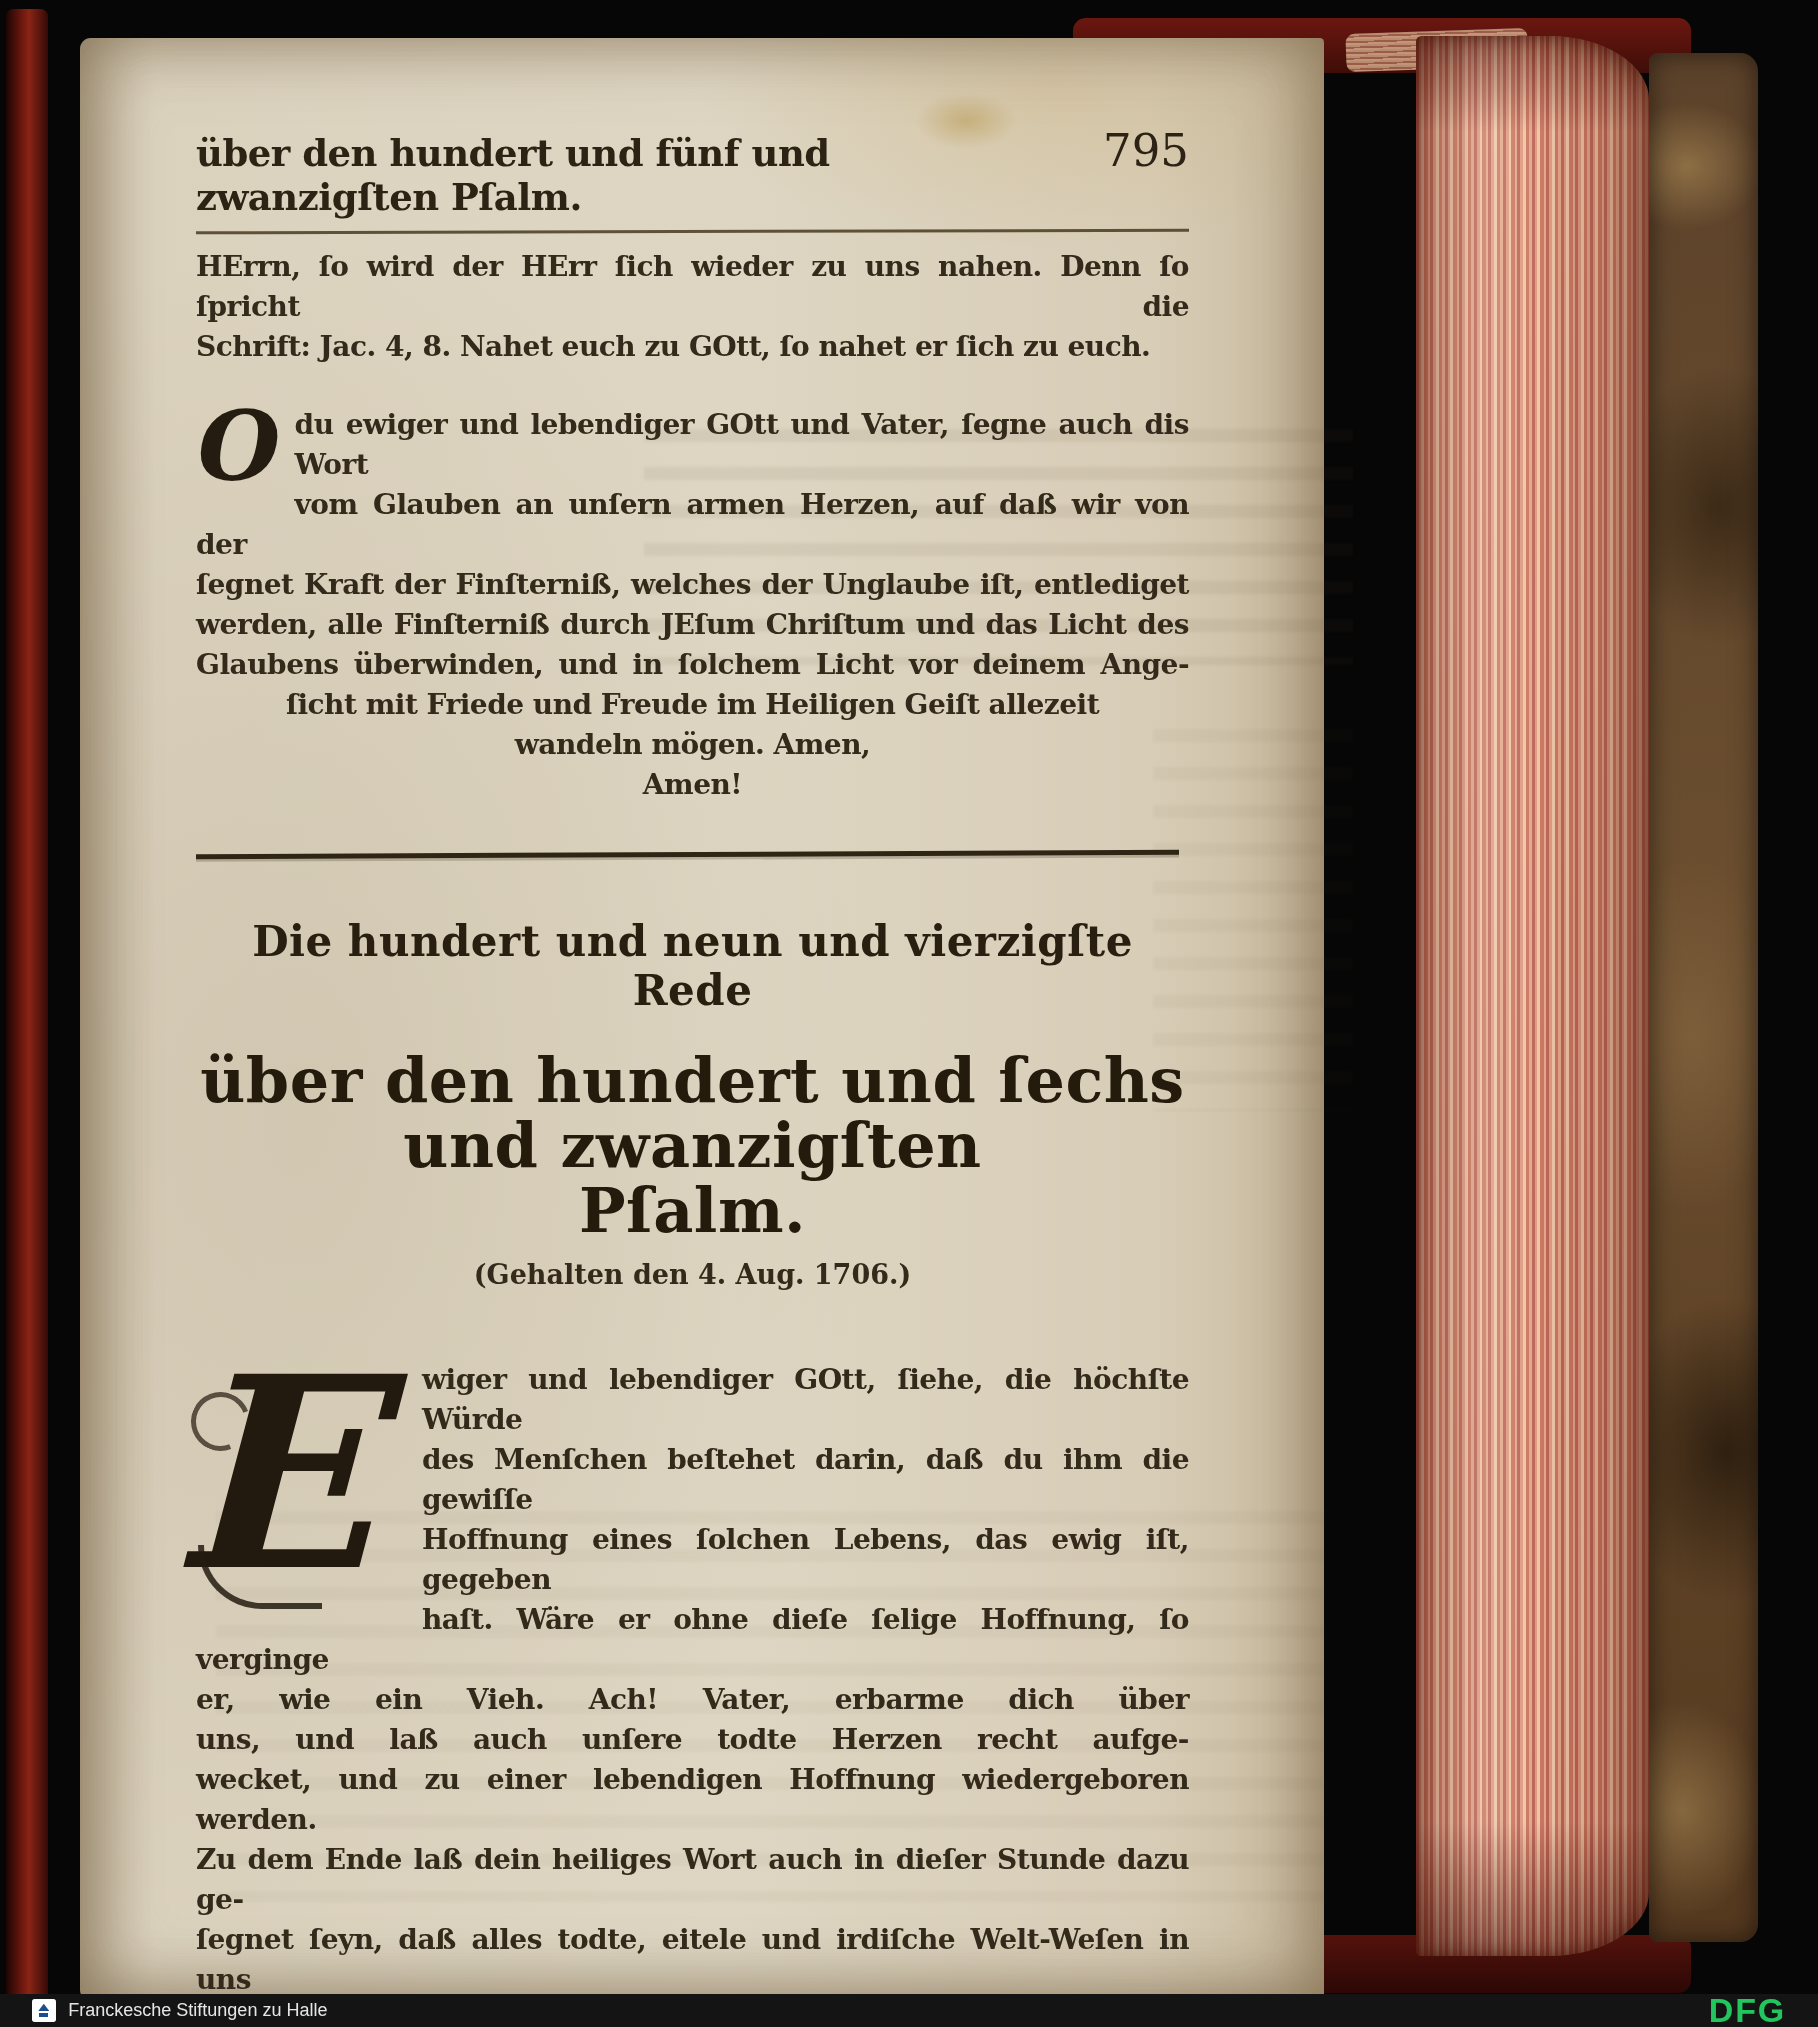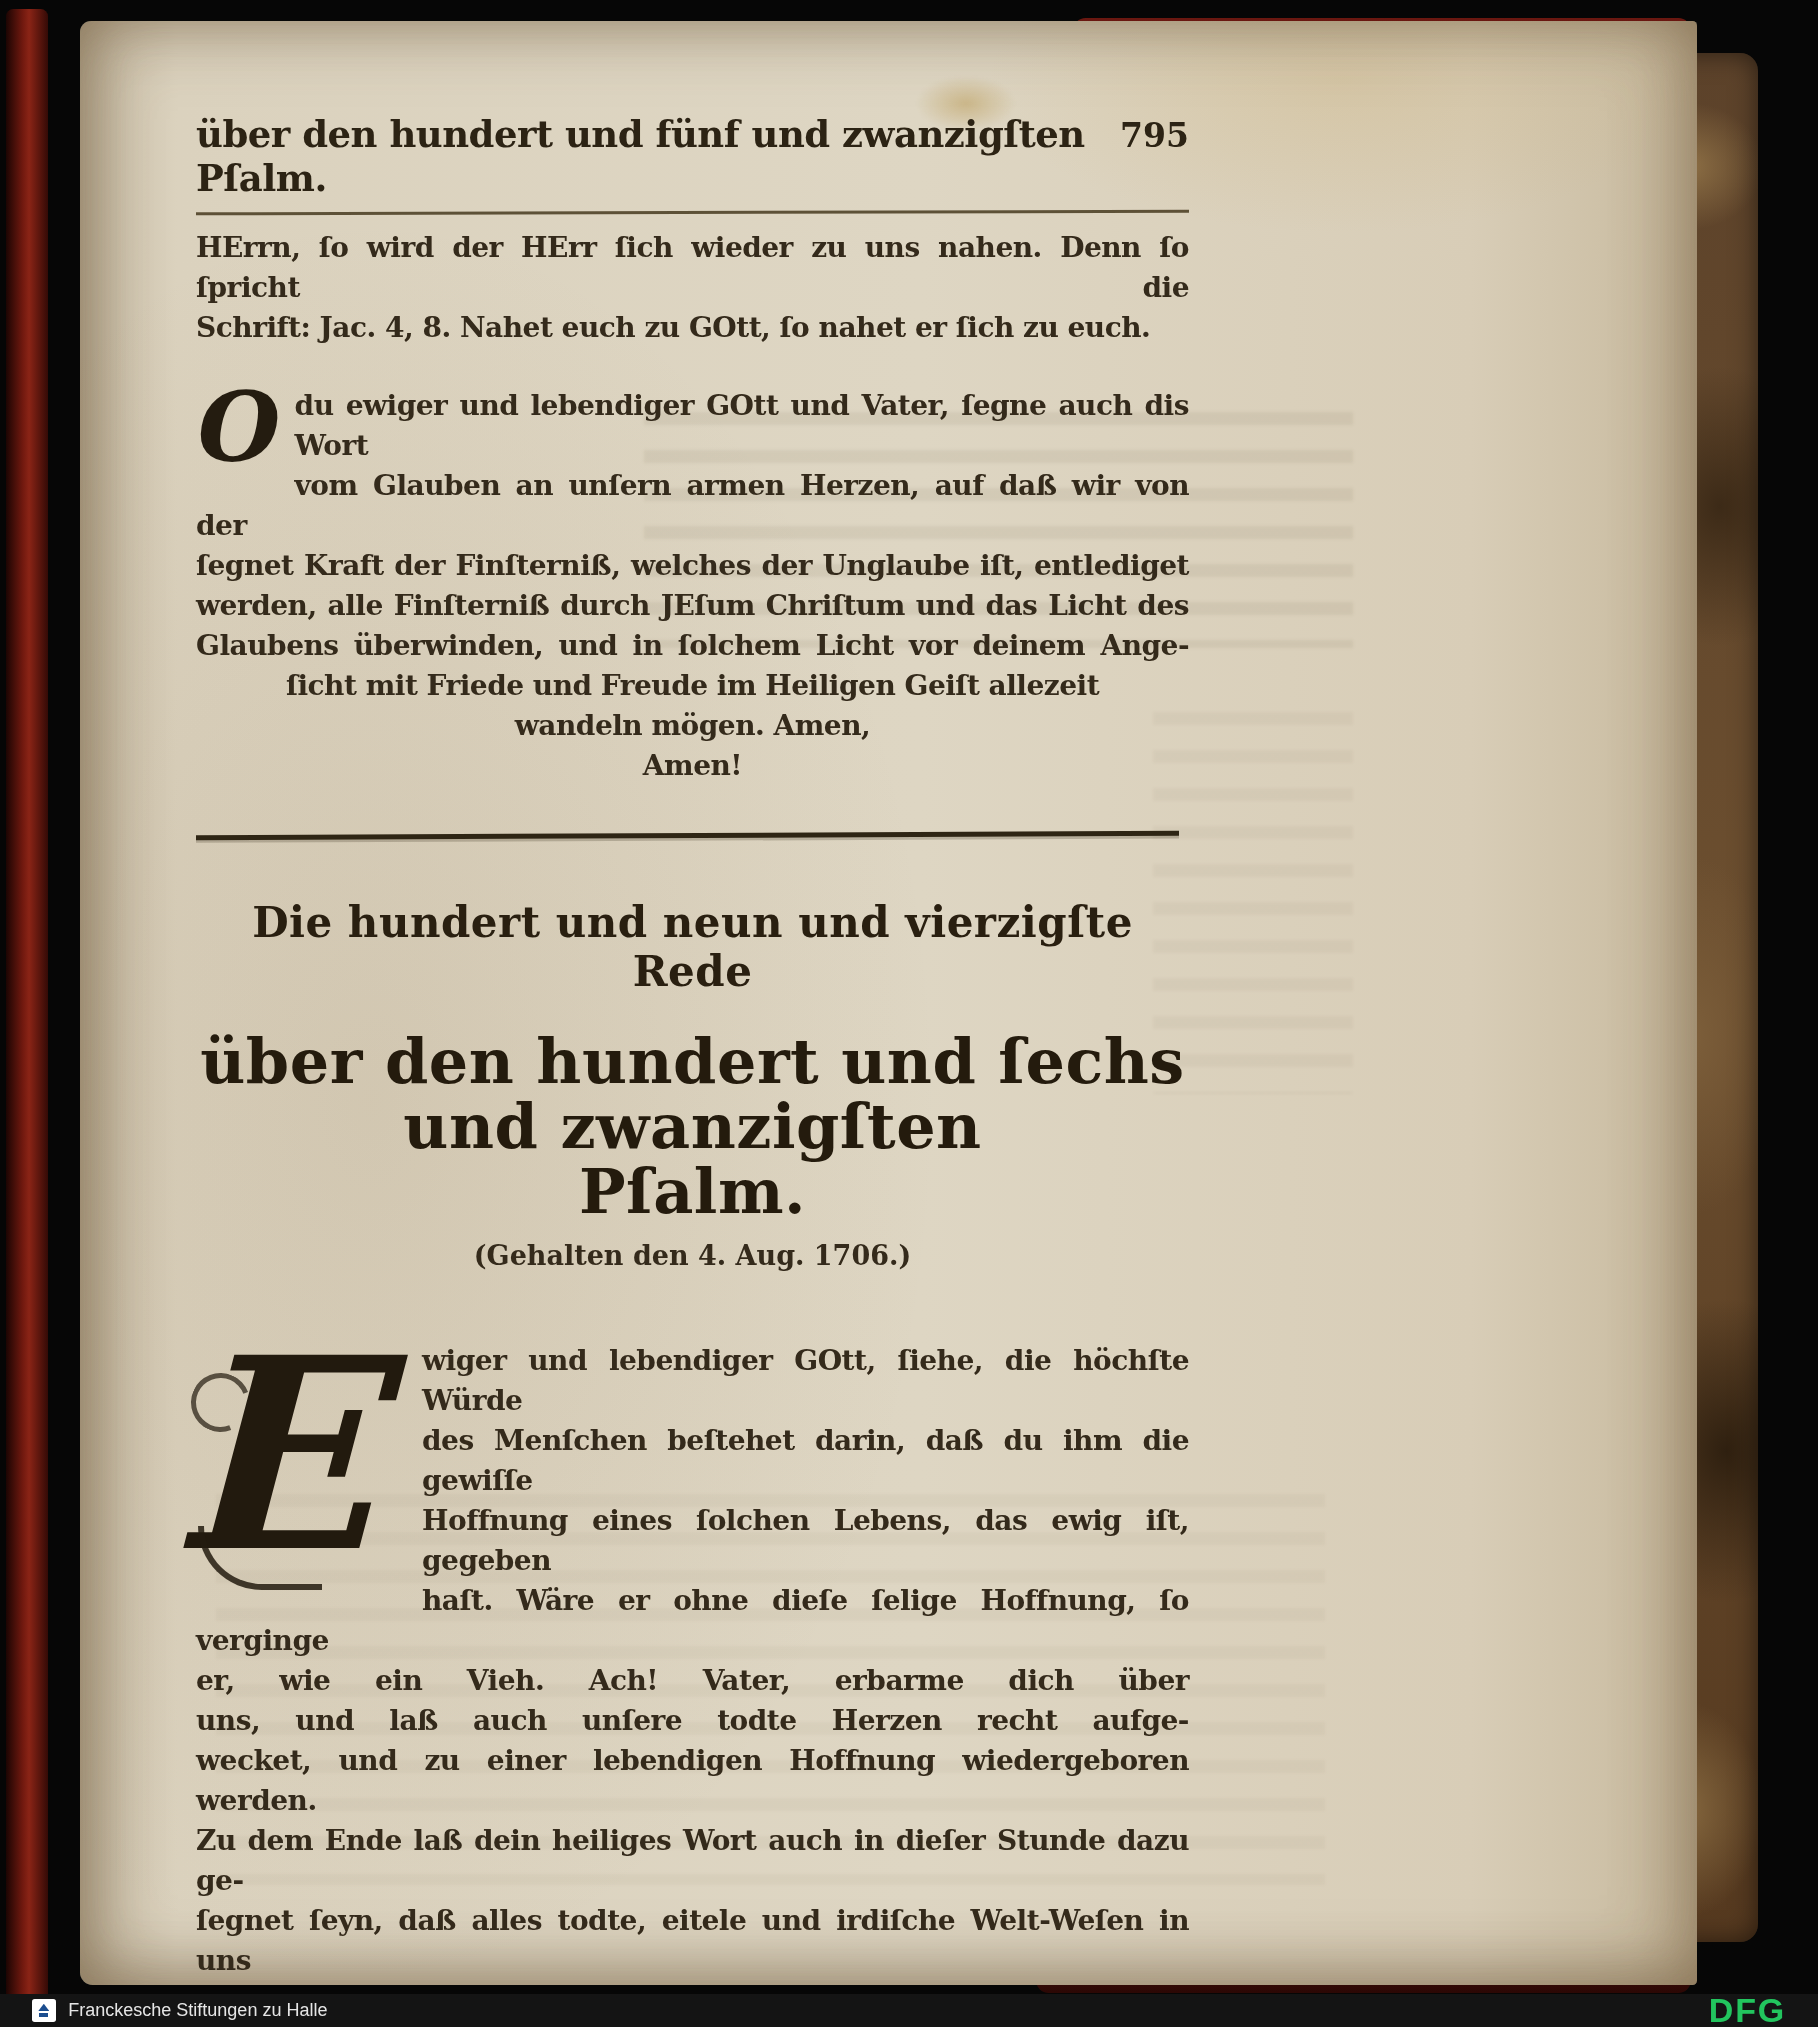--- a/index.html
+++ b/index.html
@@ -44,21 +44,21 @@
     box-shadow:inset -9px 0 23.6px rgba(70,20,8,.5), inset 7.3px 0 12.7px rgba(70,20,8,.35);
   }
   .top-edge{
     position:absolute;left:1346px;top:31px;width:182px;height:38px;z-index:2;
     transform:rotate(-2deg);border-radius:9px;
     background:repeating-linear-gradient(180deg,#caa183 0 1.8px,#a66b52 1.8px 3.6px,#d9ab8c 3.6px 5.5px);
     opacity:.85;
   }
   
   .page{
-    position:absolute;left:80px;top:21px;width:1617px;height:1964px;z-index:3;
+    position:absolute;left:80px;top:38px;width:1244px;height:1964px;z-index:3;
     border-radius:11px 4.5px 4.5px 12.7px;
     background:
       radial-gradient(545px 236px at 78% 3%,rgba(195,160,85,.20),transparent 65%),
       radial-gradient(818px 1273px at 18% 55%,rgba(120,90,50,.10),transparent 70%),
       linear-gradient(90deg,#c9bda6 0%,#dbd2be 6%,#ded6c3 52%,#d8cdb7 86%,#c7b99d 100%);
     box-shadow:
       inset 0 0 82px rgba(92,72,42,.28),
       inset -25.5px 0 64px rgba(120,88,55,.22),
       inset 20px 0 50px rgba(100,80,50,.22),
       inset 0 -18px 55px rgba(100,78,45,.18);
@@ -76,21 +76,21 @@
   .ghost.g1{left:564px;top:391px;width:709px;height:236px;}
   .ghost.g2{left:136px;top:1473px;width:1109px;height:391px;opacity:.55;}
   .ghost.g3{left:1073px;top:691px;width:200px;height:382px;opacity:.6;}
   
   .content{
     position:absolute;left:116px;top:91px;width:993px;z-index:4;
     color:#342a1b;font-weight:700;font-size:28px;line-height:40px;
     letter-spacing:-0.5px;
   }
   .header-row{display:flex;justify-content:center;align-items:baseline;gap:31px;font-size:37px;line-height:44px;color:#2c2314;}
-  .pagenum{font-weight:700;font-size:33px;letter-spacing:0;}
+  .pagenum{font-weight:400;font-size:45px;letter-spacing:0;}
   .header-rule{height:2.7px;background:#47391f;margin-top:11px;opacity:.85;transform:rotate(-0.15deg);}
   .line{min-height:40px;}
   .j{text-align:justify;text-align-last:justify;}
   .l{text-align:left;}
   .c{text-align:center;}
   .continuation{margin-top:14.5px;}
   .prayer{margin-top:38px;}
   .initial{
     float:left;font-size:95px;line-height:80px;padding:1.8px 14.5px 0 1.8px;
     color:#241c10;font-style:italic;

